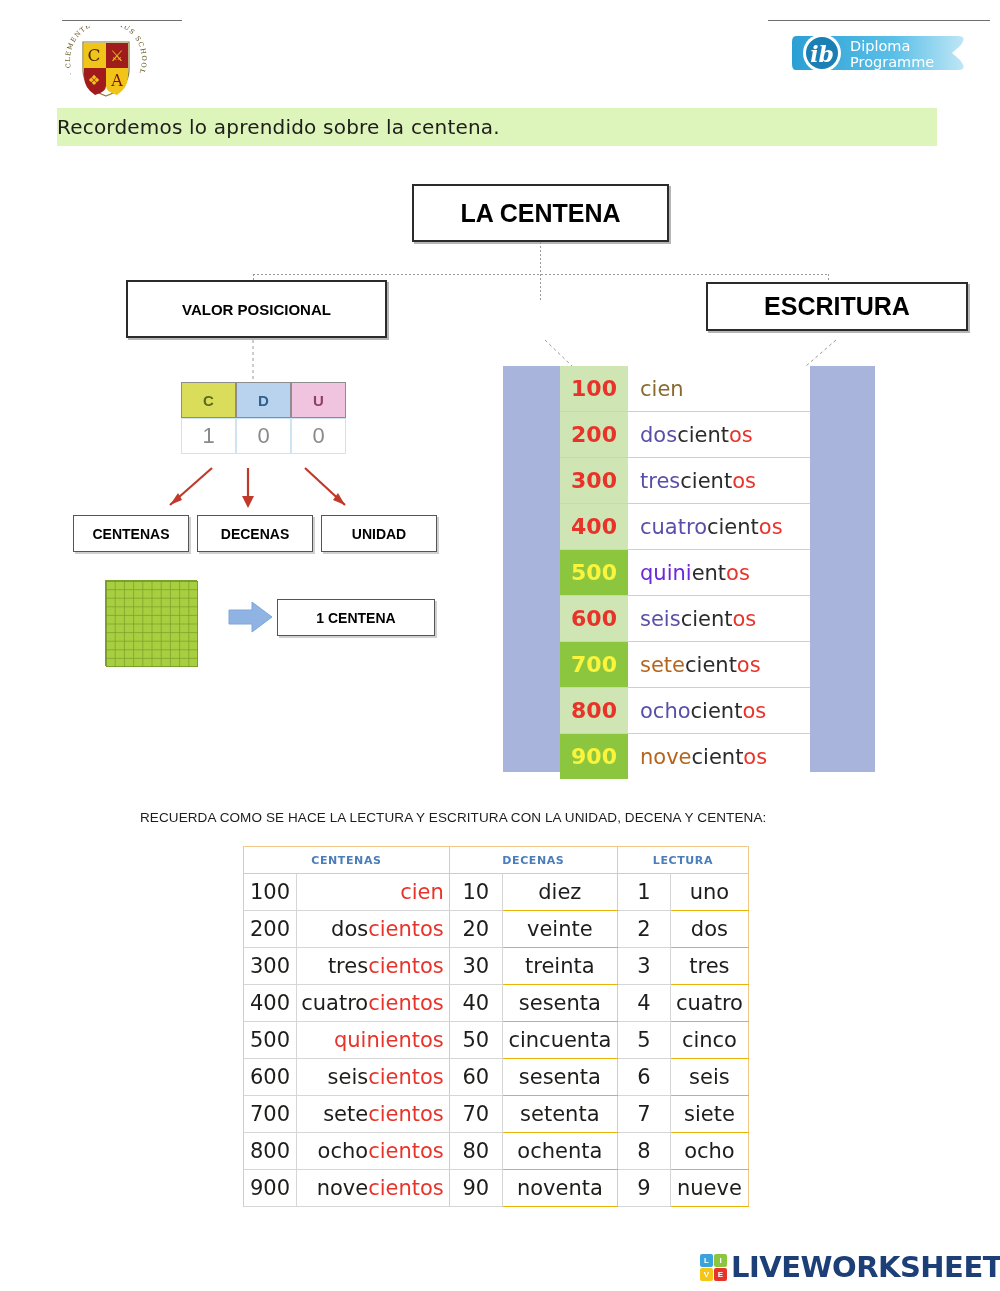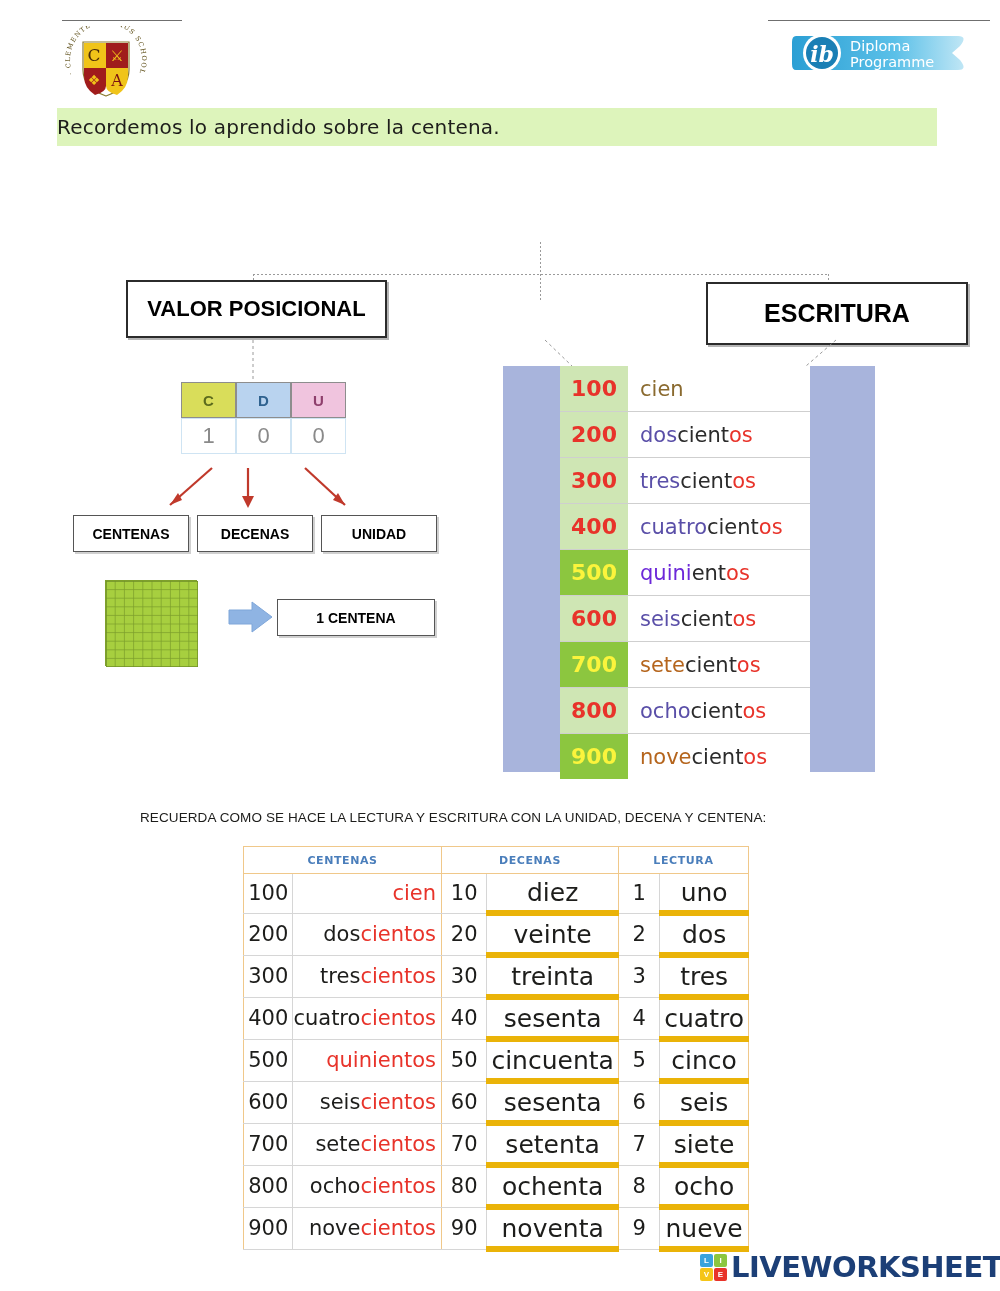--- a/index.html
+++ b/index.html
@@ -30,23 +30,23 @@
 
   
   .diagram{position:absolute;left:0;top:170px;width:1000px;height:180px;}
   .fbox{
     position:absolute;border:2px solid #2b2b2b;background:#fff;
     display:flex;align-items:center;justify-content:center;
     font-weight:bold;color:#000;box-sizing:border-box;
   }
   .fbox.shadow{box-shadow:2px 2px 0 rgba(90,90,90,.45);}
   #box-centena{left:412px;top:14px;width:257px;height:58px;font-size:25px;}
-  #box-valor{left:126px;top:110px;width:261px;height:58px;font-size:22px;}
+  #box-valor{left:126px;top:110px;width:261px;height:58px;font-size:15px;}
   #box-lectura{left:422px;top:106px;width:262px;height:62px;font-size:25px;}
-  #box-escritura{left:706px;top:112px;width:262px;height:63px;font-size:25px;}
+  #box-escritura{left:706px;top:112px;width:262px;height:49px;font-size:25px;}
 
   .conn{position:absolute;background-image:linear-gradient(to right,#9a9a9a 55%,rgba(255,255,255,0) 0%);
         background-size:4px 1px;background-repeat:repeat-x;height:1px;}
   .connv{position:absolute;background-image:linear-gradient(to bottom,#9a9a9a 55%,rgba(255,255,255,0) 0%);
         background-size:1px 4px;background-repeat:repeat-y;width:1px;}
 
   
   .cdu{position:absolute;left:181px;top:382px;width:165px;height:72px;}
   .cdu-row{display:flex;height:36px;}
   .cdu-head{border:1px solid #8d8d8d;box-sizing:border-box;width:55px;display:flex;
@@ -92,22 +92,22 @@
 
   
   .btable{position:absolute;left:243px;top:846px;width:506px;border-collapse:collapse;}
   .btable td,.btable th{border:1px solid #f0c88a;padding:0;font-family:"DejaVu Sans", sans-serif;}
   .btable .hdr{color:#4a7ebb;font-size:11px;font-weight:bold;text-align:center;height:26px;
                letter-spacing:.6px;border-bottom:1px solid #f0c88a;}
   .btable .numc{width:52px;text-align:center;font-size:21px;color:#1d1d1b;height:36px;
                 border-right:1px solid #d6d6d6;border-top:1px solid #d6d6d6;border-bottom:1px solid #d6d6d6;}
   .btable .wordc{text-align:right;padding-right:5px;font-size:21px;color:#1d1d1b;height:36px;
                  border-top:1px solid #d6d6d6;border-bottom:1px solid #d6d6d6;}
-  .btable .wordmid{text-align:center;padding:0 4px;font-size:25px;color:#1d1d1b;height:36px;
-                 border-top:1px solid #d6d6d6;border-bottom:6px solid #eab308;}
+  .btable .wordmid{text-align:center;padding:0 4px;font-size:21px;color:#1d1d1b;height:36px;
+                 border-top:1px solid #d6d6d6;border-bottom:1px solid #eab308;}
   .btable .sep{border-left:1px solid #f0c88a;}
   .red{color:#e8332a;}
 
   
   .lw{position:absolute;left:700px;top:1250px;display:flex;align-items:center;}
   .lw-tiles{display:grid;grid-template-columns:13px 13px;grid-template-rows:13px 13px;gap:1px;margin-right:4px;}
   .lw-tile{display:flex;align-items:center;justify-content:center;font-size:8px;
            font-weight:bold;color:#fff;border-radius:2px;}
   .lw-text{font-family:"DejaVu Sans", sans-serif;font-size:29px;font-weight:bold;
            color:#1c3f77;letter-spacing:-.5px;}
@@ -157,20 +157,21 @@
     <text x="60" y="23" font-family="DejaVu Sans, sans-serif" font-size="14.5" fill="#ffffff">Diploma</text>
     <text x="60" y="39" font-family="DejaVu Sans, sans-serif" font-size="14.5" fill="#ffffff">Programme</text>
   </svg>
 </div>
 
 <div class="banner">
   <span class="banner-text">Recordemos lo aprendido sobre la centena.</span>
 </div>
 
 <div class="diagram">
+  <div class="fbox shadow" id="box-centena">LA CENTENA</div>
 
   <div class="connv" style="left:540px;top:72px;height:33px;"></div>
   <div class="conn" style="left:253px;top:104px;width:575px;"></div>
   <div class="connv" style="left:253px;top:104px;height:30px;"></div>
   <div class="connv" style="left:540px;top:104px;height:28px;"></div>
   <div class="connv" style="left:828px;top:104px;height:30px;"></div>
 
   <div class="fbox shadow" id="box-valor">VALOR POSICIONAL</div>
   <div class="fbox shadow" id="box-escritura">ESCRITURA</div>
 </div>

